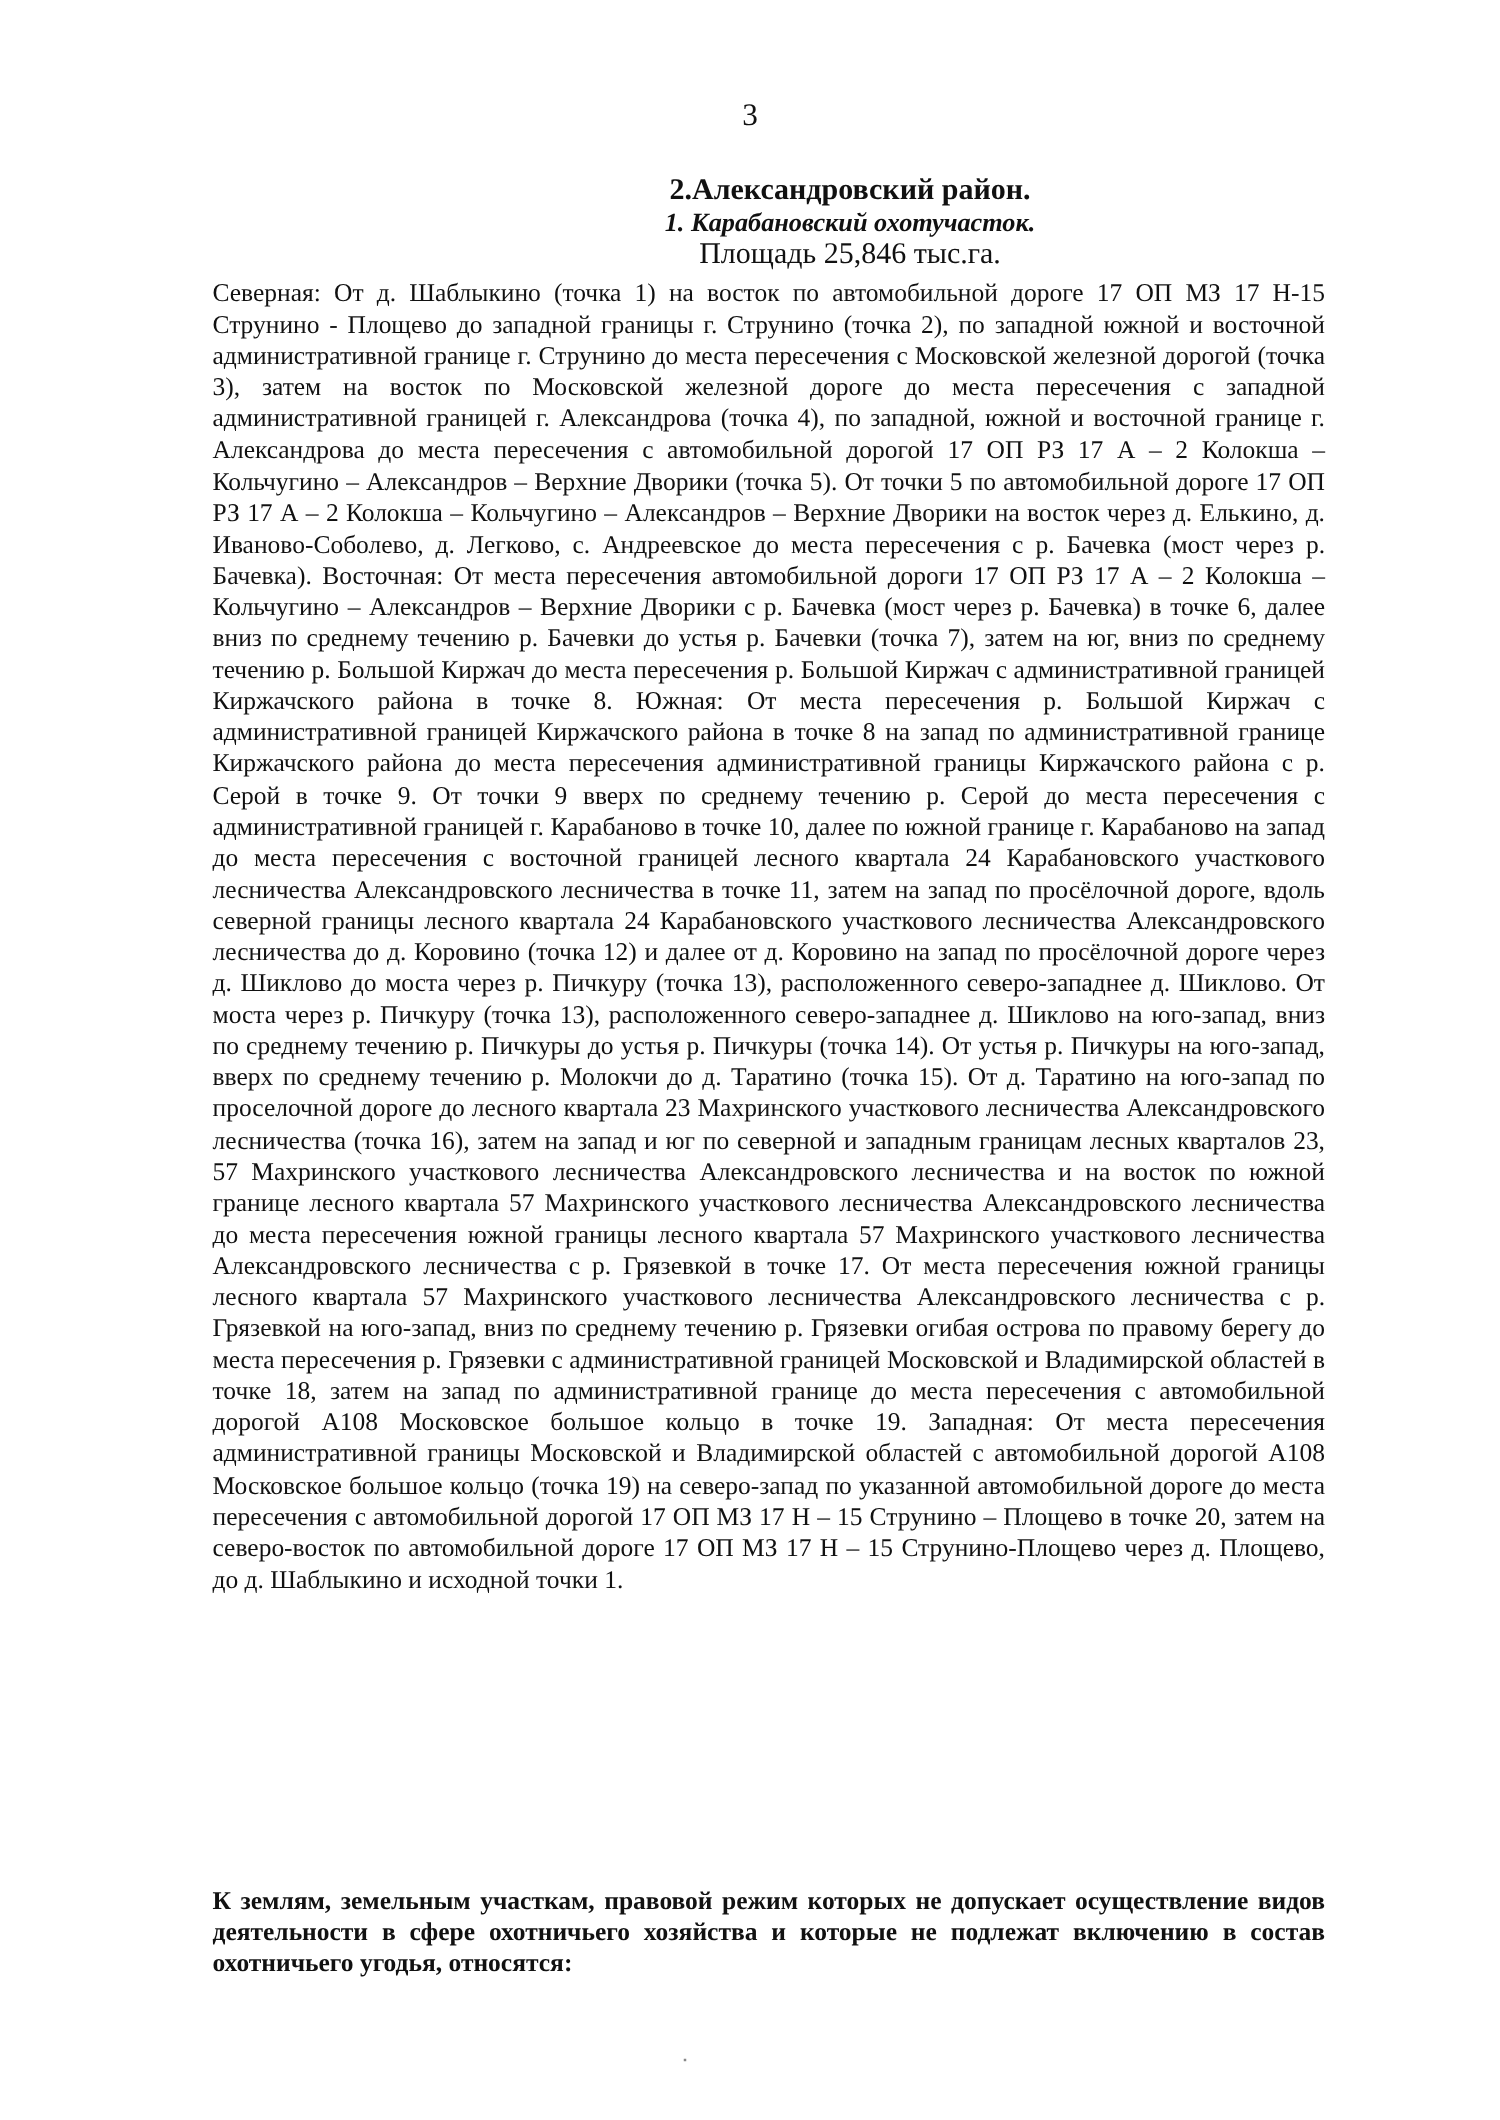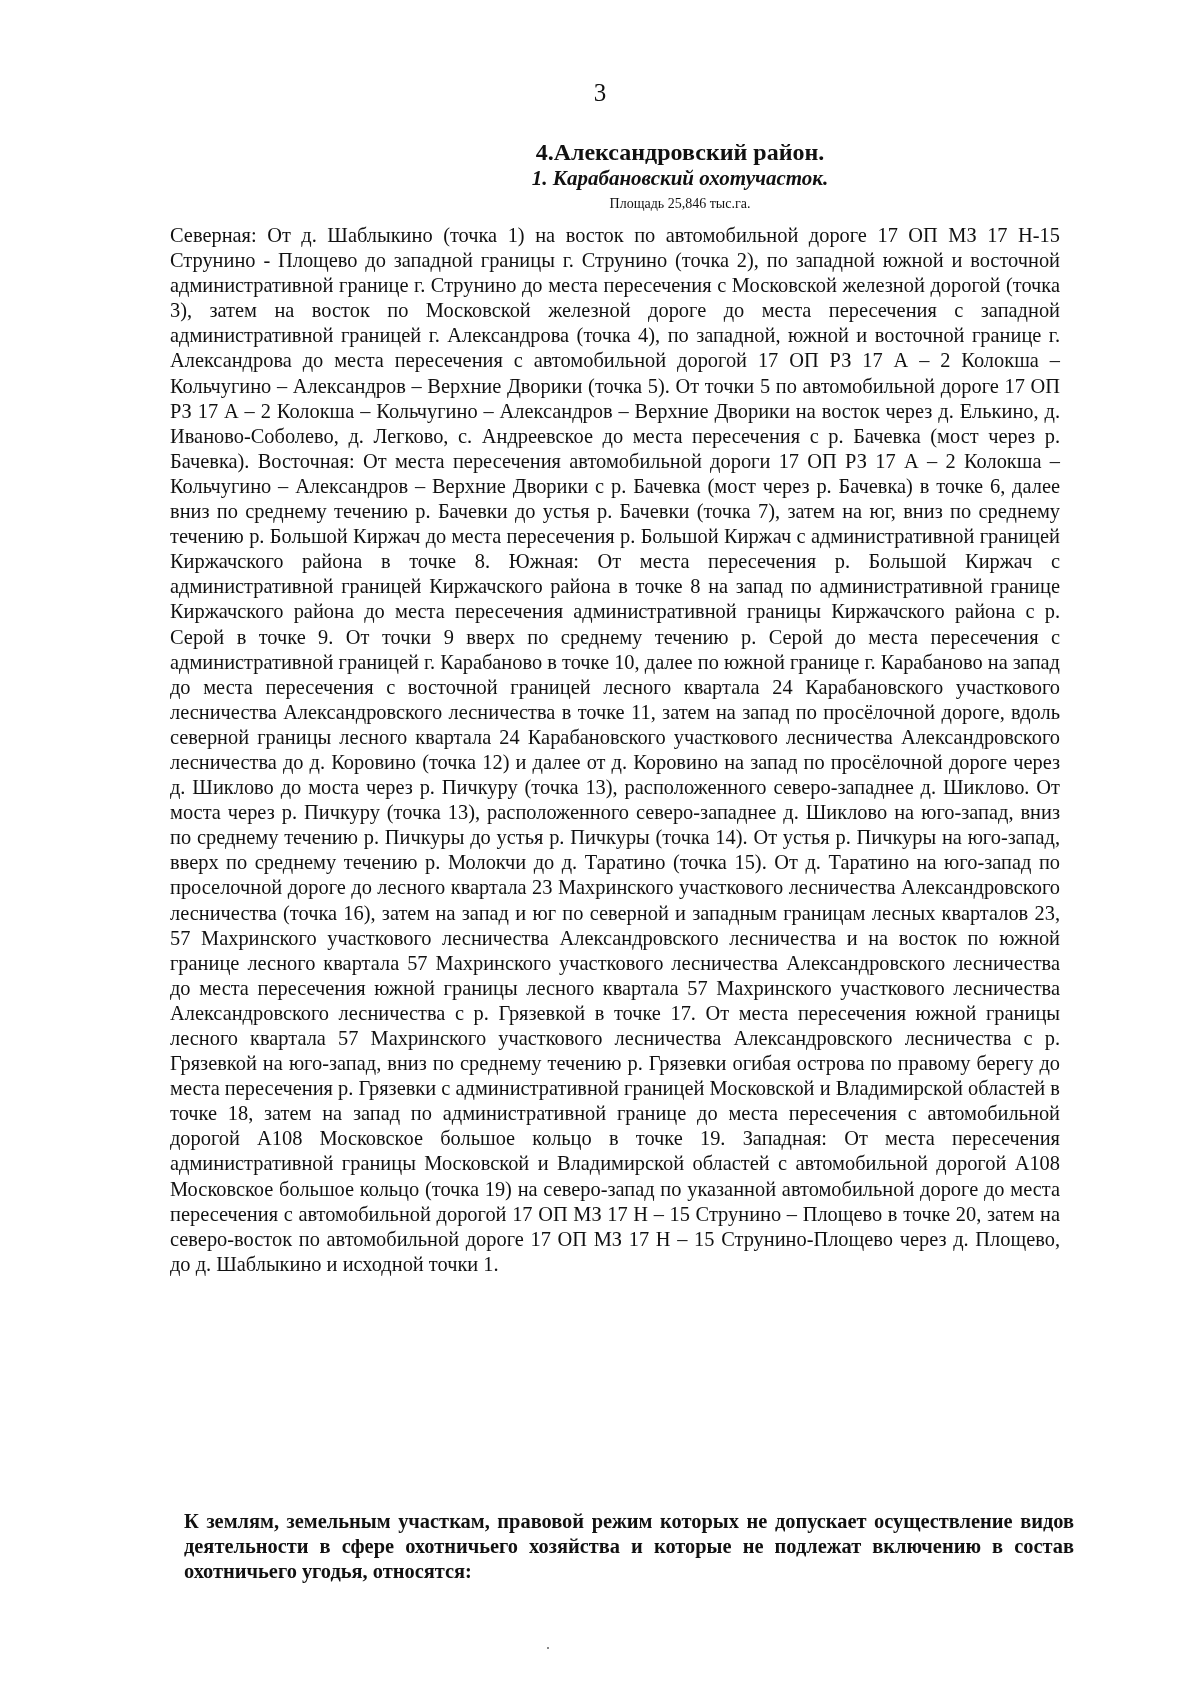--- a/index.html
+++ b/index.html
@@ -46,41 +46,41 @@
       margin: 0;
     }
     .plot-title {
       font-weight: bold;
       font-size: 21px;
       line-height: 25px;
       margin: 0;
       font-style: italic;
     }
     .area-line {
-      font-size: 14px;
+      font-size: 24px;
       line-height: 25px;
       margin: 0;
     }
     .body-text {
       position: absolute;
       top: 223px;
       left: 170px;
       width: 890px;
       font-size: 20.4px;
       line-height: 25.1px;
       text-align: justify;
       margin: 0;
     }
     .body-text b {
       font-weight: normal;
     }
     .closing {
       position: absolute;
       top: 1509px;
-      left: 184px;
+      left: 170px;
       width: 890px;
       font-size: 20.4px;
       line-height: 25.1px;
       font-weight: bold;
       text-align: justify;
       margin: 0;
     }
     .speck {
       position: absolute;
       top: 1647px;
@@ -91,21 +91,21 @@
     }
   </style>
 </head>
 <body>
 
 <div class="page">
 
   <div class="page-number">3</div>
 
   <div class="header-block">
-    <p class="district-title">4.Александровский район.</p>
+    <p class="district-title">2.Александровский район.</p>
     <p class="plot-title">1. Карабановский охотучасток.</p>
     <p class="area-line">Площадь 25,846 тыс.га.</p>
   </div>
 
   <p class="body-text"><b>Северная:</b><span> От д. Шаблыкино (точка 1) на восток по автомобильной дороге 17 ОП МЗ 17 Н-15 Струнино - Площево до западной границы г. Струнино (точка 2), по западной южной и восточной административной границе г. Струнино до места пересечения с Московской железной дорогой (точка 3), затем  на восток по Московской железной дороге до места пересечения с западной административной границей г. Александрова (точка 4), по западной, южной и восточной границе г. Александрова до места пересечения с автомобильной дорогой 17 ОП РЗ 17 А – 2 Колокша – Кольчугино – Александров – Верхние Дворики (точка 5). От точки 5 по автомобильной дороге 17 ОП РЗ 17 А – 2 Колокша – Кольчугино – Александров – Верхние Дворики на восток через д. Елькино, д. Иваново-Соболево, д. Легково, с. Андреевское до места пересечения с р. Бачевка (мост через р. Бачевка). </span><b>Восточная:</b><span> От места пересечения автомобильной дороги 17 ОП РЗ 17 А – 2 Колокша – Кольчугино – Александров – Верхние Дворики с р. Бачевка (мост через р. Бачевка) в точке 6, далее вниз по среднему течению р. Бачевки до устья р. Бачевки (точка 7), затем на юг, вниз по среднему течению р. Большой Киржач до места пересечения р. Большой Киржач с административной границей Киржачского района в точке 8. </span><b>Южная:</b><span> От места пересечения р. Большой Киржач с административной границей Киржачского района в точке 8 на запад по административной границе Киржачского района до места пересечения административной границы Киржачского района с р. Серой в точке 9. От точки 9 вверх по среднему течению р. Серой до места пересечения с административной границей г. Карабаново в точке 10, далее по южной границе г. Карабаново на запад до места пересечения с  восточной границей лесного квартала 24 Карабановского участкового лесничества Александровского лесничества в точке 11, затем на запад по просёлочной дороге, вдоль северной границы лесного квартала 24 Карабановского участкового лесничества Александровского лесничества до д. Коровино (точка 12) и далее от д. Коровино на запад по просёлочной дороге через д. Шиклово до моста через р. Пичкуру (точка 13), расположенного северо-западнее д. Шиклово. От моста через р. Пичкуру (точка 13), расположенного северо-западнее д. Шиклово на юго-запад, вниз по среднему течению р. Пичкуры до устья р. Пичкуры (точка 14). От устья р. Пичкуры на юго-запад, вверх по среднему течению р. Молокчи до д. Таратино (точка 15). От д. Таратино на юго-запад по проселочной дороге до лесного квартала 23 Махринского участкового лесничества Александровского лесничества (точка 16), затем на запад и юг по северной и западным границам лесных кварталов 23, 57 Махринского участкового лесничества Александровского лесничества и на восток по южной границе лесного квартала 57 Махринского участкового лесничества  Александровского лесничества до места пересечения южной границы лесного квартала 57 Махринского участкового лесничества Александровского лесничества с р. Грязевкой в точке 17. От места пересечения южной границы лесного квартала 57 Махринского участкового лесничества Александровского лесничества с р. Грязевкой на юго-запад, вниз по среднему течению р. Грязевки огибая острова по правому берегу до места пересечения р. Грязевки с административной границей Московской и Владимирской областей в точке 18, затем на запад по административной границе до места пересечения с автомобильной дорогой А108 Московское большое кольцо в точке 19. </span><b>Западная:</b><span> От места пересечения административной границы Московской и Владимирской областей с автомобильной дорогой А108 Московское большое кольцо (точка 19) на северо-запад по указанной автомобильной дороге до места пересечения с автомобильной дорогой 17 ОП МЗ 17 Н – 15 Струнино – Площево в точке 20, затем на северо-восток по автомобильной дороге 17 ОП МЗ 17 Н – 15 Струнино-Площево через д. Площево, до д. Шаблыкино и исходной точки 1.</span></p>
 
   <p class="closing">К землям, земельным участкам, правовой режим которых не допускает осуществление видов деятельности в сфере охотничьего хозяйства и которые не подлежат включению в состав охотничьего угодья, относятся:</p>
 
   <div class="speck"></div>
 </div>

